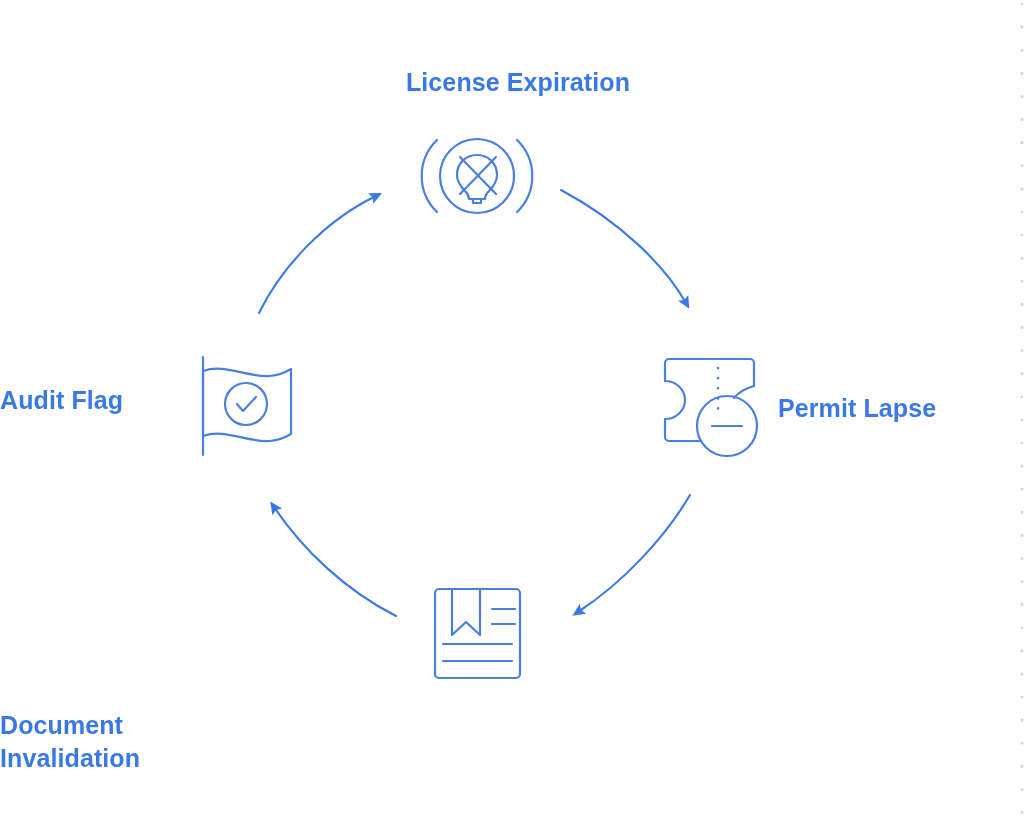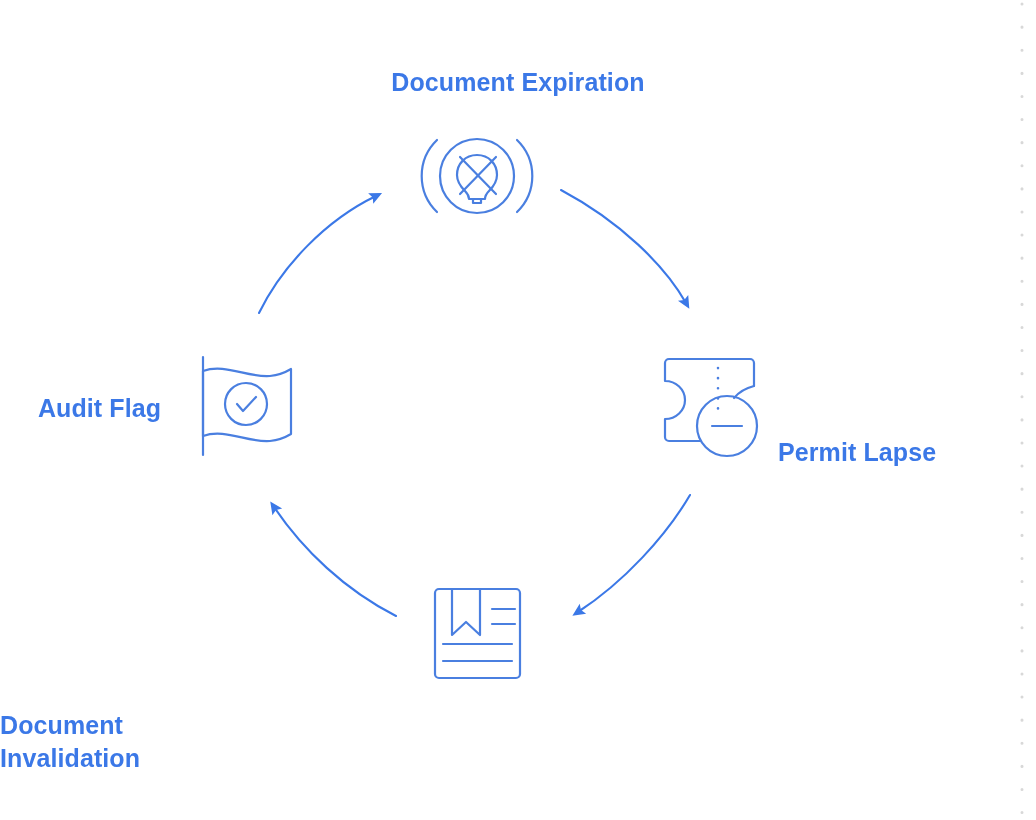--- a/index.html
+++ b/index.html
@@ -39,34 +39,32 @@
   #label-top {
     left: 0;
     right: 0;
     top: 66px;
     text-align: center;
   }
   #label-right {
     left: 778px;
     top: 392px;
     text-align: left;
-    margin-top: 44px;
   }
   #label-bottom {
     left: 0;
     right: 0;
     top: 709px;
     text-align: left;
   }
   #label-left {
     left: 0;
     width: 171px;
-    top: 392px;
-    text-align: center;
-    margin-left: 14px;
+    top: 384px;
+    text-align: left;
   }
 </style>
 </head>
 <body>
 
 <div id="canvas">
 
   <svg id="diagram-svg" viewBox="0 0 1036 820">
     <defs>
       <marker id="arrowhead" markerWidth="7" markerHeight="7" refX="3.2" refY="3.3" orient="auto" markerUnits="strokeWidth">
@@ -124,21 +122,21 @@
                L 291,434 C 285,437.6 278,440.2 270,441 C 248,443 225,428 203,436 Z"></path>
       <circle cx="246" cy="404" r="21"></circle>
       <path d="M 237,404 L 243,411 L 256,397"></path>
     </g>
 
     <g>
       <path d="M 1022,4 L 1022,816" stroke="#d8d8d8" stroke-width="3" stroke-linecap="round" stroke-dasharray="0.1 23" fill="none"></path>
     </g>
   </svg>
 
-  <div class="node-label" id="label-top">Document Expiration</div>
+  <div class="node-label" id="label-top">License Expiration</div>
 
   <div class="node-label" id="label-right">Permit Lapse</div>
 
   <div class="node-label" id="label-bottom">Document
 Invalidation</div>
 
   <div class="node-label" id="label-left">Audit Flag</div>
 
 </div>
 

